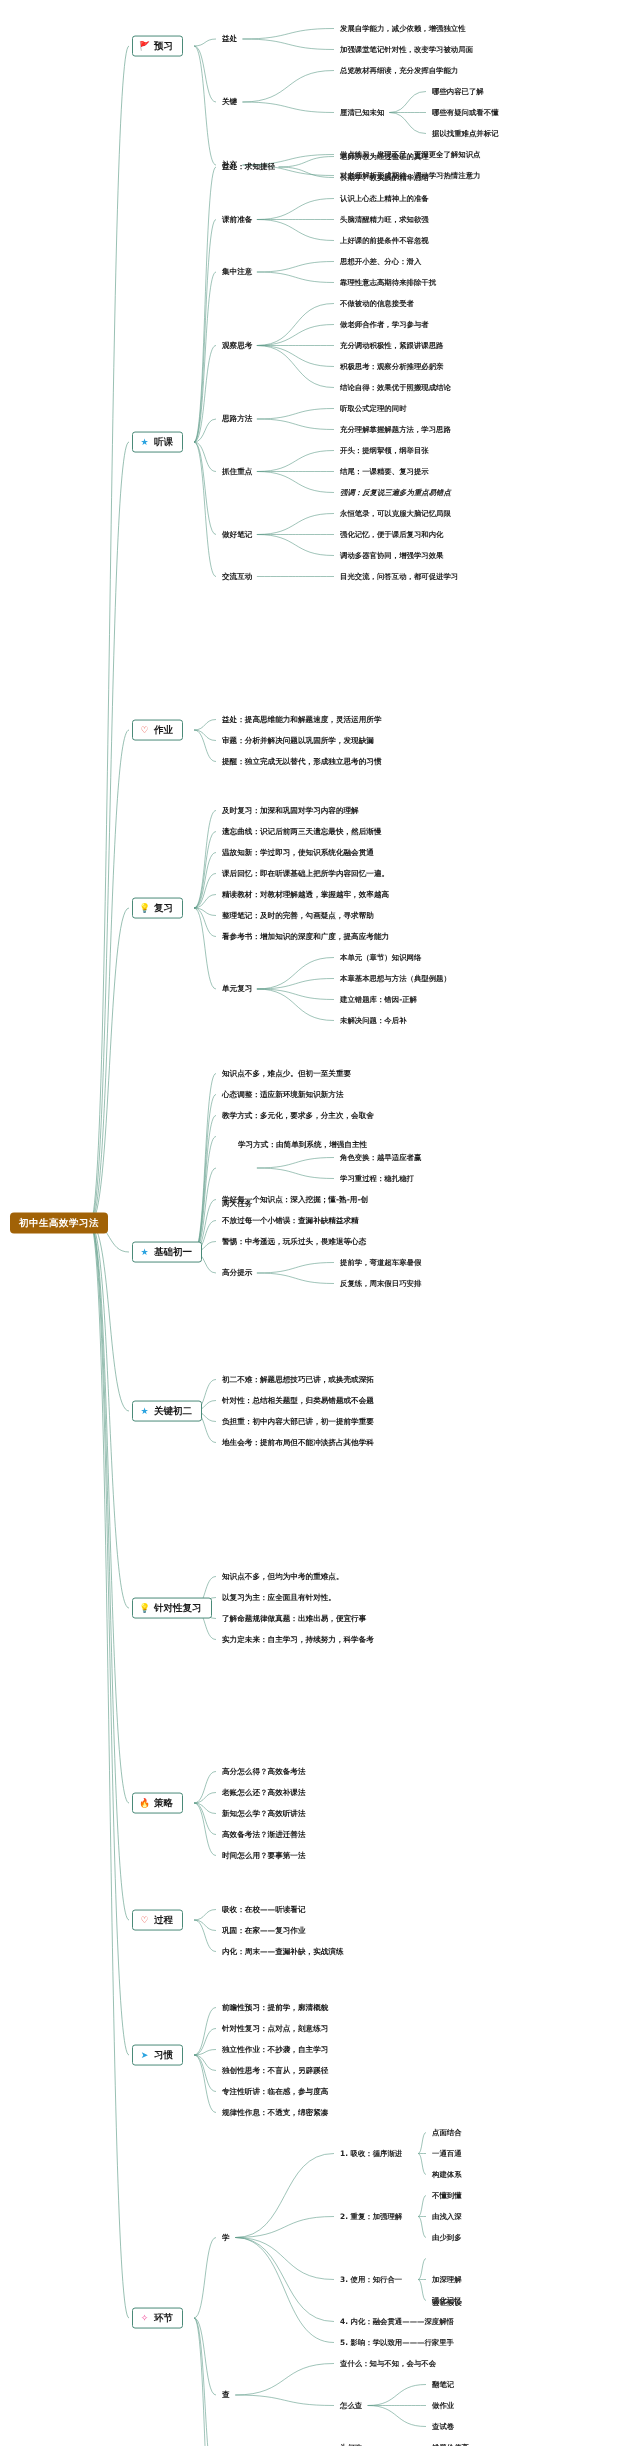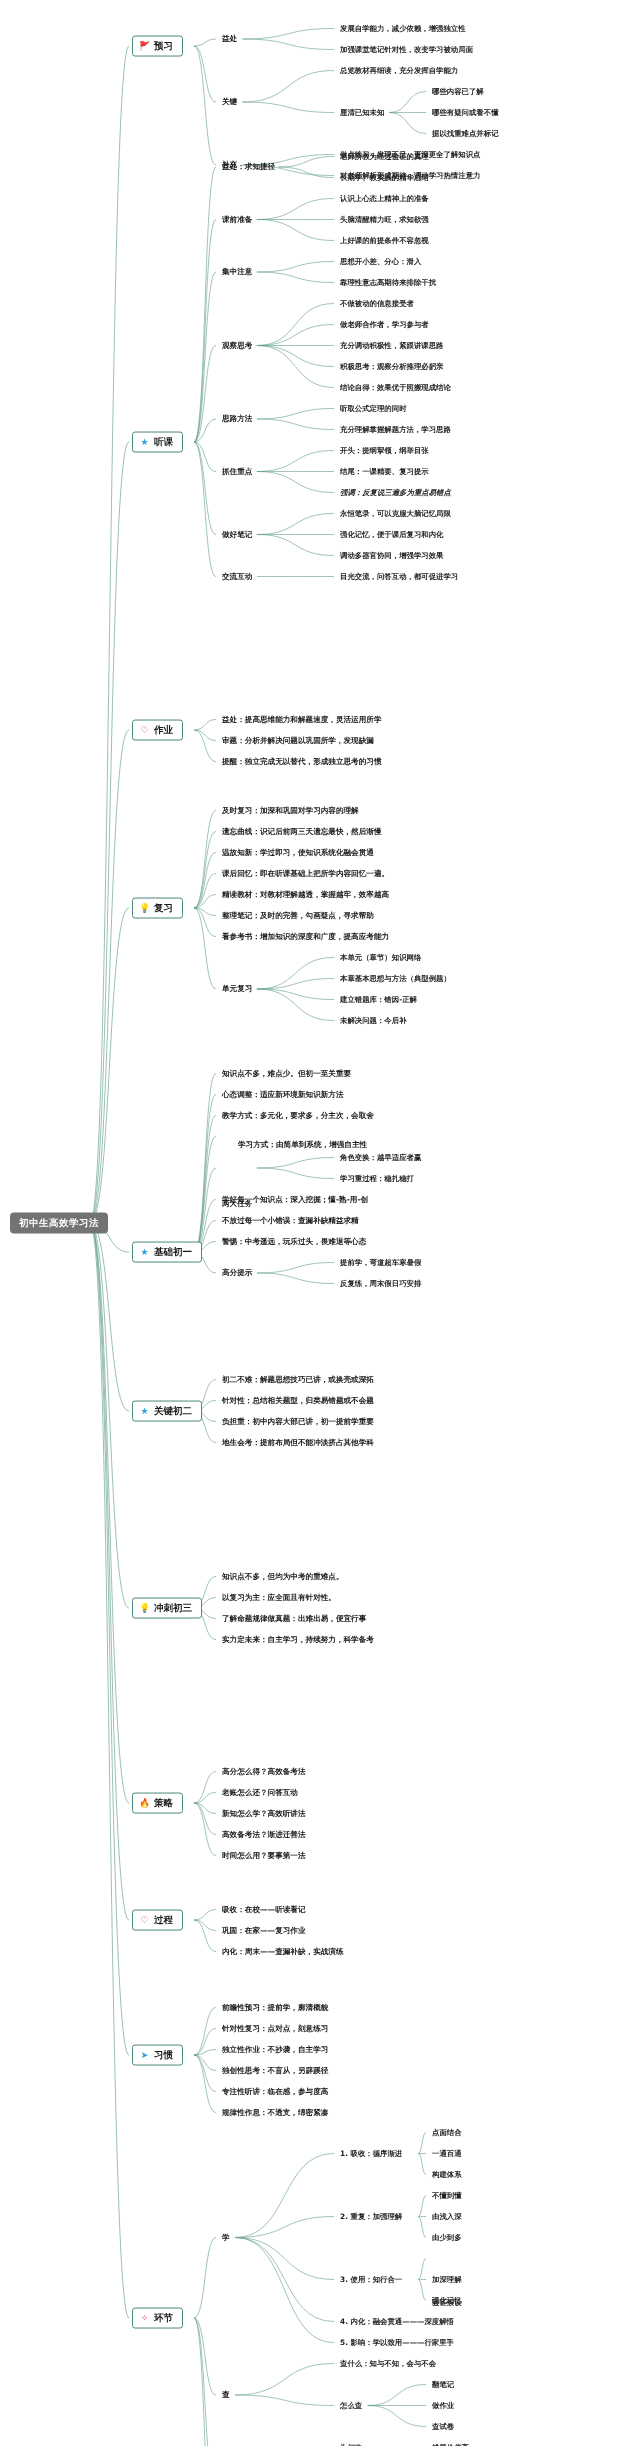--- a/index.html
+++ b/index.html
@@ -21,21 +21,21 @@
     width: 640px; height: 2446px;
     pointer-events: none;
   }
   .node {
     position: absolute;
     white-space: nowrap;
     line-height: 1.15;
   }
   
   .root-node {
-    background: #737373;
+    background: #a16207;
     color: #fff;
     font-size: 9.5px;
     font-weight: bold;
     padding: 5px 9px;
     border-radius: 4px;
     letter-spacing: 0.5px;
     transform: translateY(-50%);
   }
   
   .branch-node {
@@ -320,32 +320,32 @@
       <div class="node branch-node" style="left: 132px; top: 1411px;">
         <span class="bicon icon-star">★</span>
         <span>关键初二</span>
       </div>
       <div class="node t2" style="left: 222px; top: 1379.5px;">初二不难：解题思想技巧已讲，或换壳或深拓</div>
       <div class="node t2" style="left: 222px; top: 1400.5px;">针对性：总结相关题型，归类易错题或不会题</div>
       <div class="node t2" style="left: 222px; top: 1421.5px;">负担重：初中内容大部已讲，初一提前学重要</div>
       <div class="node t2" style="left: 222px; top: 1442.5px;">地生会考：提前布局但不能冲淡挤占其他学科</div>
       <div class="node branch-node" style="left: 132px; top: 1608px;">
         <span class="bicon icon-bulb">💡</span>
-        <span>冲刺初三</span>
+        <span>针对性复习</span>
       </div>
       <div class="node t2" style="left: 222px; top: 1576.5px;">知识点不多，但均为中考的重难点。</div>
       <div class="node t2" style="left: 222px; top: 1597.5px;">以复习为主：应全面且有针对性。</div>
       <div class="node t2" style="left: 222px; top: 1618.5px;">了解命题规律做真题：出难出易，便宜行事</div>
       <div class="node t2" style="left: 222px; top: 1639.5px;">实力定未来：自主学习，持续努力，科学备考</div>
       <div class="node branch-node" style="left: 132px; top: 1803px;">
         <span class="bicon icon-fire">🔥</span>
         <span>策略</span>
       </div>
       <div class="node t2" style="left: 222px; top: 1771.5px;">高分怎么得？高效备考法</div>
-      <div class="node t2" style="left: 222px; top: 1792.5px;">老账怎么还？问答互动</div>
+      <div class="node t2" style="left: 222px; top: 1792.5px;">老账怎么还？高效补课法</div>
       <div class="node t2" style="left: 222px; top: 1813.5px;">新知怎么学？高效听讲法</div>
       <div class="node t2" style="left: 222px; top: 1834.5px;">高效备考法？渐进迁善法</div>
       <div class="node t2" style="left: 222px; top: 1855.5px;">时间怎么用？要事第一法</div>
       <div class="node branch-node" style="left: 132px; top: 1920px;">
         <span class="bicon icon-heart">♡</span>
         <span>过程</span>
       </div>
       <div class="node t2" style="left: 222px; top: 1909.5px;">吸收：在校——听读看记</div>
       <div class="node t2" style="left: 222px; top: 1930.5px;">巩固：在家——复习作业</div>
       <div class="node t2" style="left: 222px; top: 1951.5px;">内化：周末——查漏补缺，实战演练</div>

